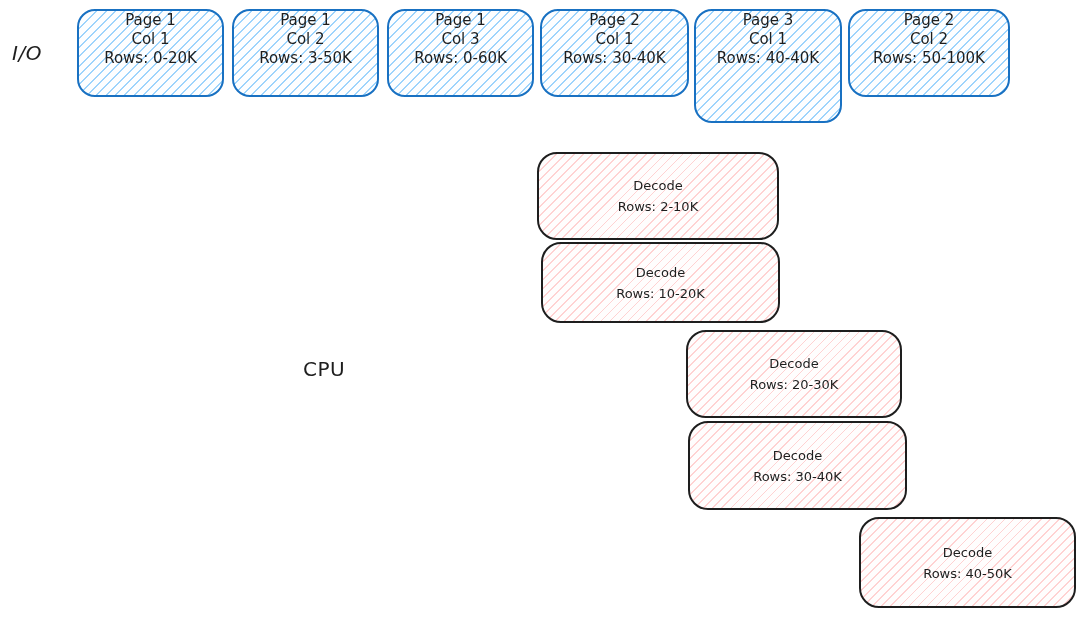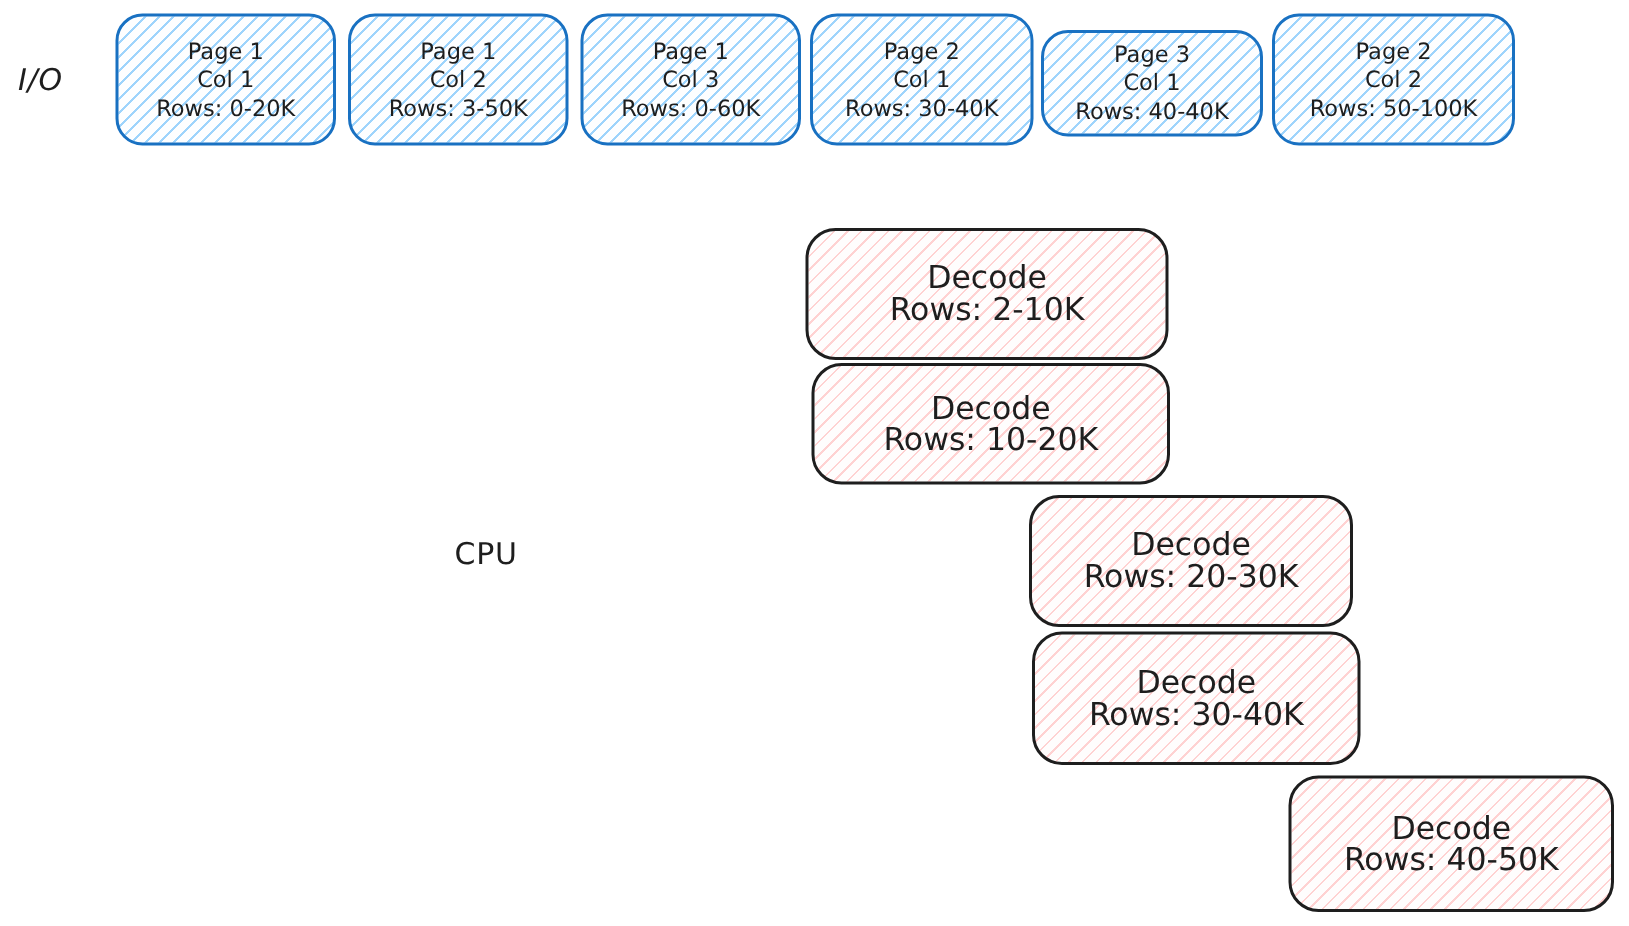--- a/index.html
+++ b/index.html
@@ -33,21 +33,20 @@
     background-image: repeating-linear-gradient(
       135deg,
       rgba(165, 216, 255, 0) 0px,
       rgba(165, 216, 255, 0) 5.2px,
       #9ed4fc 5.2px,
       #9ed4fc 6.6px
     );
     display: flex;
     flex-direction: column;
     align-items: center;
-    justify-content: center;
     text-align: center;
     font-size: 15px;
     line-height: 19px;
     color: #1e1e1e;
   }
   .decode-box {
     position: absolute;
     box-sizing: border-box;
     border: 2.5px solid #1e1e1e;
     border-radius: 20px;
@@ -57,21 +56,21 @@
       rgba(255, 201, 201, 0) 0px,
       rgba(255, 201, 201, 0) 5.2px,
       #ffd2d2 5.2px,
       #ffd2d2 6.4px
     );
     display: flex;
     flex-direction: column;
     align-items: center;
     justify-content: center;
     text-align: center;
-    font-size: 21px;
+    font-size: 13px;
     line-height: 21px;
     color: #1e1e1e;
   }
   .box-line {
     white-space: nowrap;
   }
 </style>
 </head>
 <body>
 
@@ -97,21 +96,21 @@
     <div class="box-line">Col 3</div>
     <div class="box-line">Rows: 0-60K</div>
   </div>
 
   <div class="io-box" style="left:540px; top:9px; width:149px; height:88px;">
     <div class="box-line">Page 2</div>
     <div class="box-line">Col 1</div>
     <div class="box-line">Rows: 30-40K</div>
   </div>
 
-  <div class="io-box" style="left:694px; top:20px; width:148px; height:71px;">
+  <div class="io-box" style="left:694px; top:9px; width:148px; height:114px;">
     <div class="box-line">Page 3</div>
     <div class="box-line">Col 1</div>
     <div class="box-line">Rows: 40-40K</div>
   </div>
 
   <div class="io-box" style="left:848px; top:9px; width:162px; height:88px;">
     <div class="box-line">Page 2</div>
     <div class="box-line">Col 2</div>
     <div class="box-line">Rows: 50-100K</div>
   </div>

